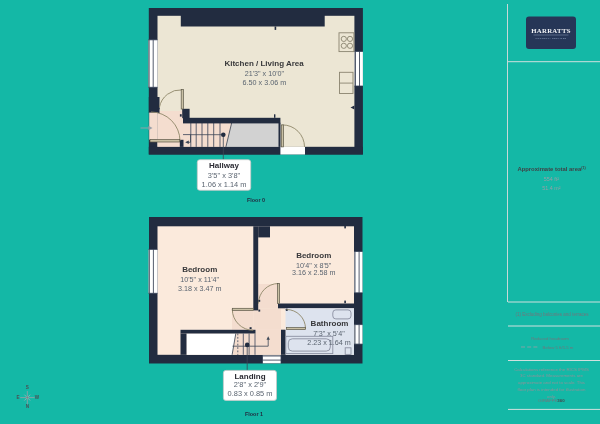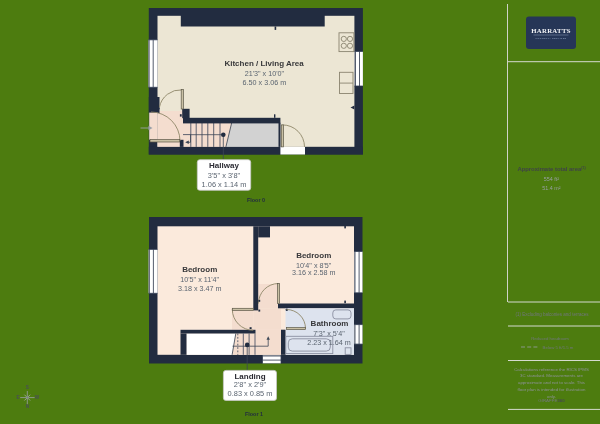--- a/index.html
+++ b/index.html
@@ -1,16 +1,16 @@
 <!DOCTYPE html>
 <html><head>
 <meta charset="utf-8">
 <style>
 html,body{margin:0;padding:0;background:#ffffff;}
-#page{position:relative;width:600px;height:424px;background:#4d7c0f;overflow:hidden;
+#page{position:relative;width:600px;height:424px;background:#14b8a6;overflow:hidden;
 font-family:"Liberation Sans", sans-serif;}
 svg{position:absolute;top:0;left:0;}
 </style>
 </head>
 <body>
 <div id="page">
 <svg width="600" height="424" viewBox="0 0 600 424">
 <defs></defs>
 
 <g id="floor0">

